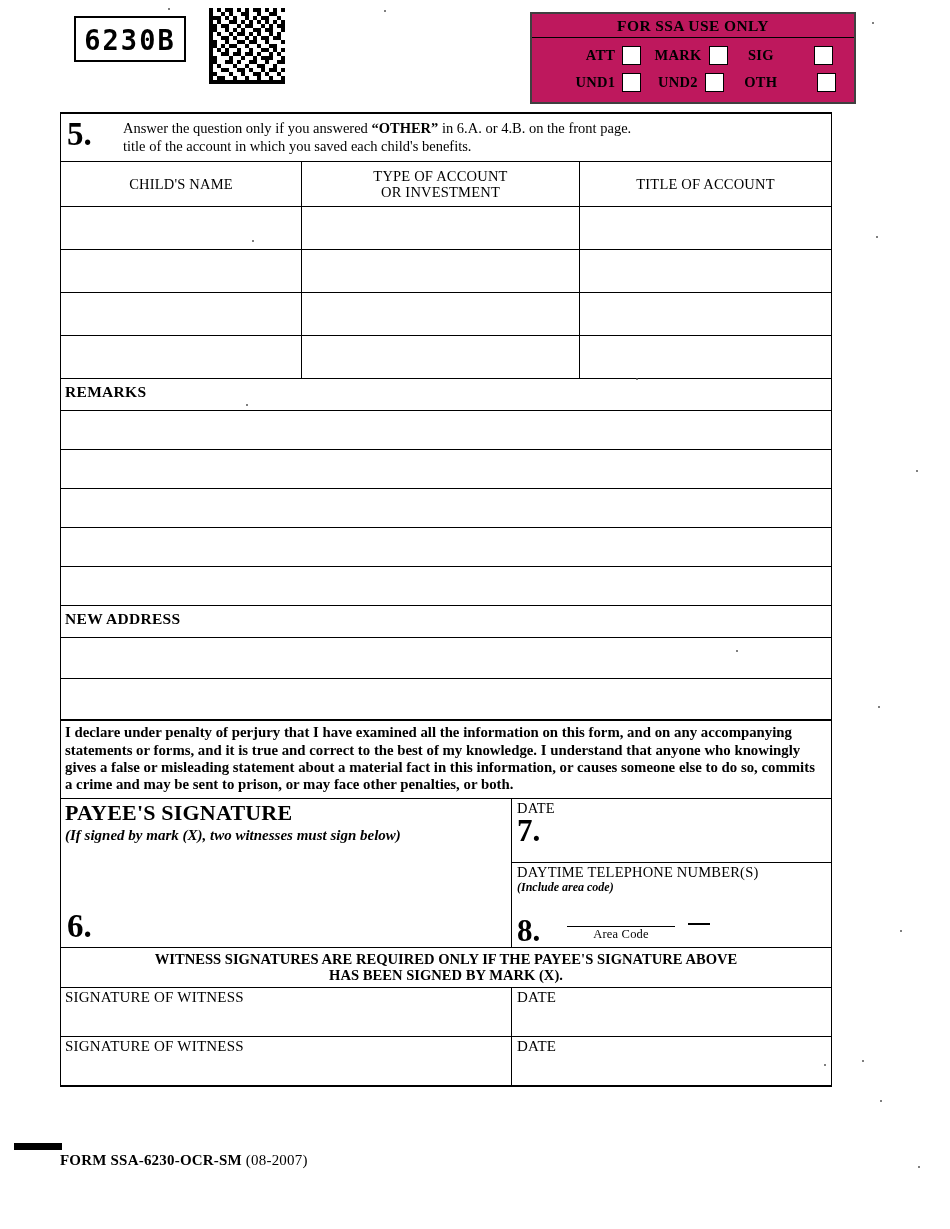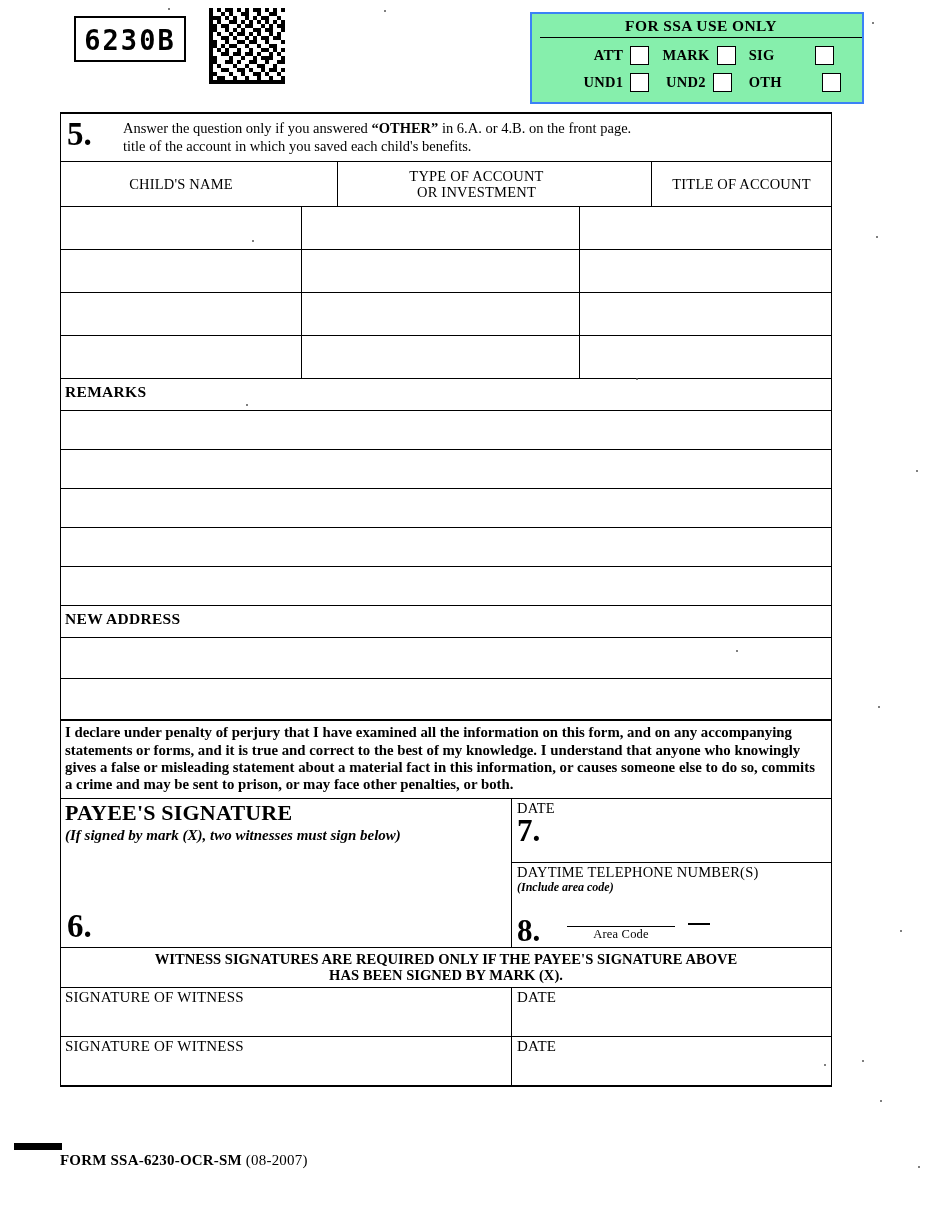--- a/index.html
+++ b/index.html
@@ -45,23 +45,22 @@
   .datamatrix {
     position: absolute;
     left: 209px; top: 8px;
     width: 76px; height: 76px;
   }
 
   .ssa-box {
     position: absolute;
     left: 530px; top: 12px;
     width: 322px; height: 88px;
-    border: 2px solid #3b82f6;
-    background: #86efac;
-    padding-left: 8px;
+    border: 2px solid #404040;
+    background: #be185d;
   }
   .ssa-title {
     text-align: center;
     font-weight: 700;
     font-size: 15.5px;
     letter-spacing: 0.4px;
     padding-top: 3px;
     padding-bottom: 2px;
     border-bottom: 1.5px solid #000;
   }
@@ -77,21 +76,21 @@
     height: 27px;
   }
   .ssa-cell {
     display: flex;
     align-items: center;
     gap: 7px;
     width: 33.3%;
     justify-content: flex-end;
   }
   .ssa-cell.mid { justify-content: center; }
-  .ssa-cell.last { justify-content: flex-start; padding-right: 4px; gap: 40px; }
+  .ssa-cell.last { justify-content: center; padding-right: 4px; gap: 40px; }
   .ssa-label {
     font-size: 14.5px;
     font-weight: 700;
     letter-spacing: 0.3px;
   }
   .chk {
     width: 17px; height: 17px;
     border: 1.4px solid #000;
     background: #fff;
     display: inline-block;
@@ -128,21 +127,20 @@
     padding-top: 1px;
   }
   .item5-text b { font-weight: 700; }
 
   
   .tbl { width: 100%; }
   .tbl-head {
     display: flex;
     border-bottom: 1.2px solid #000;
     height: 44px;
-    gap: 36px;
   }
   .tbl-row {
     display: flex;
     height: 42px;
     border-bottom: 1.2px solid #000;
   }
   .tbl-row.last { border-bottom: 1.6px solid #000; }
   .col1 { width: 240px; box-sizing: border-box; }
   .col2 { width: 278px; box-sizing: border-box; border-left: 1.4px solid #000; }
   .col3 { flex: 1; box-sizing: border-box; border-left: 1.4px solid #000; }

